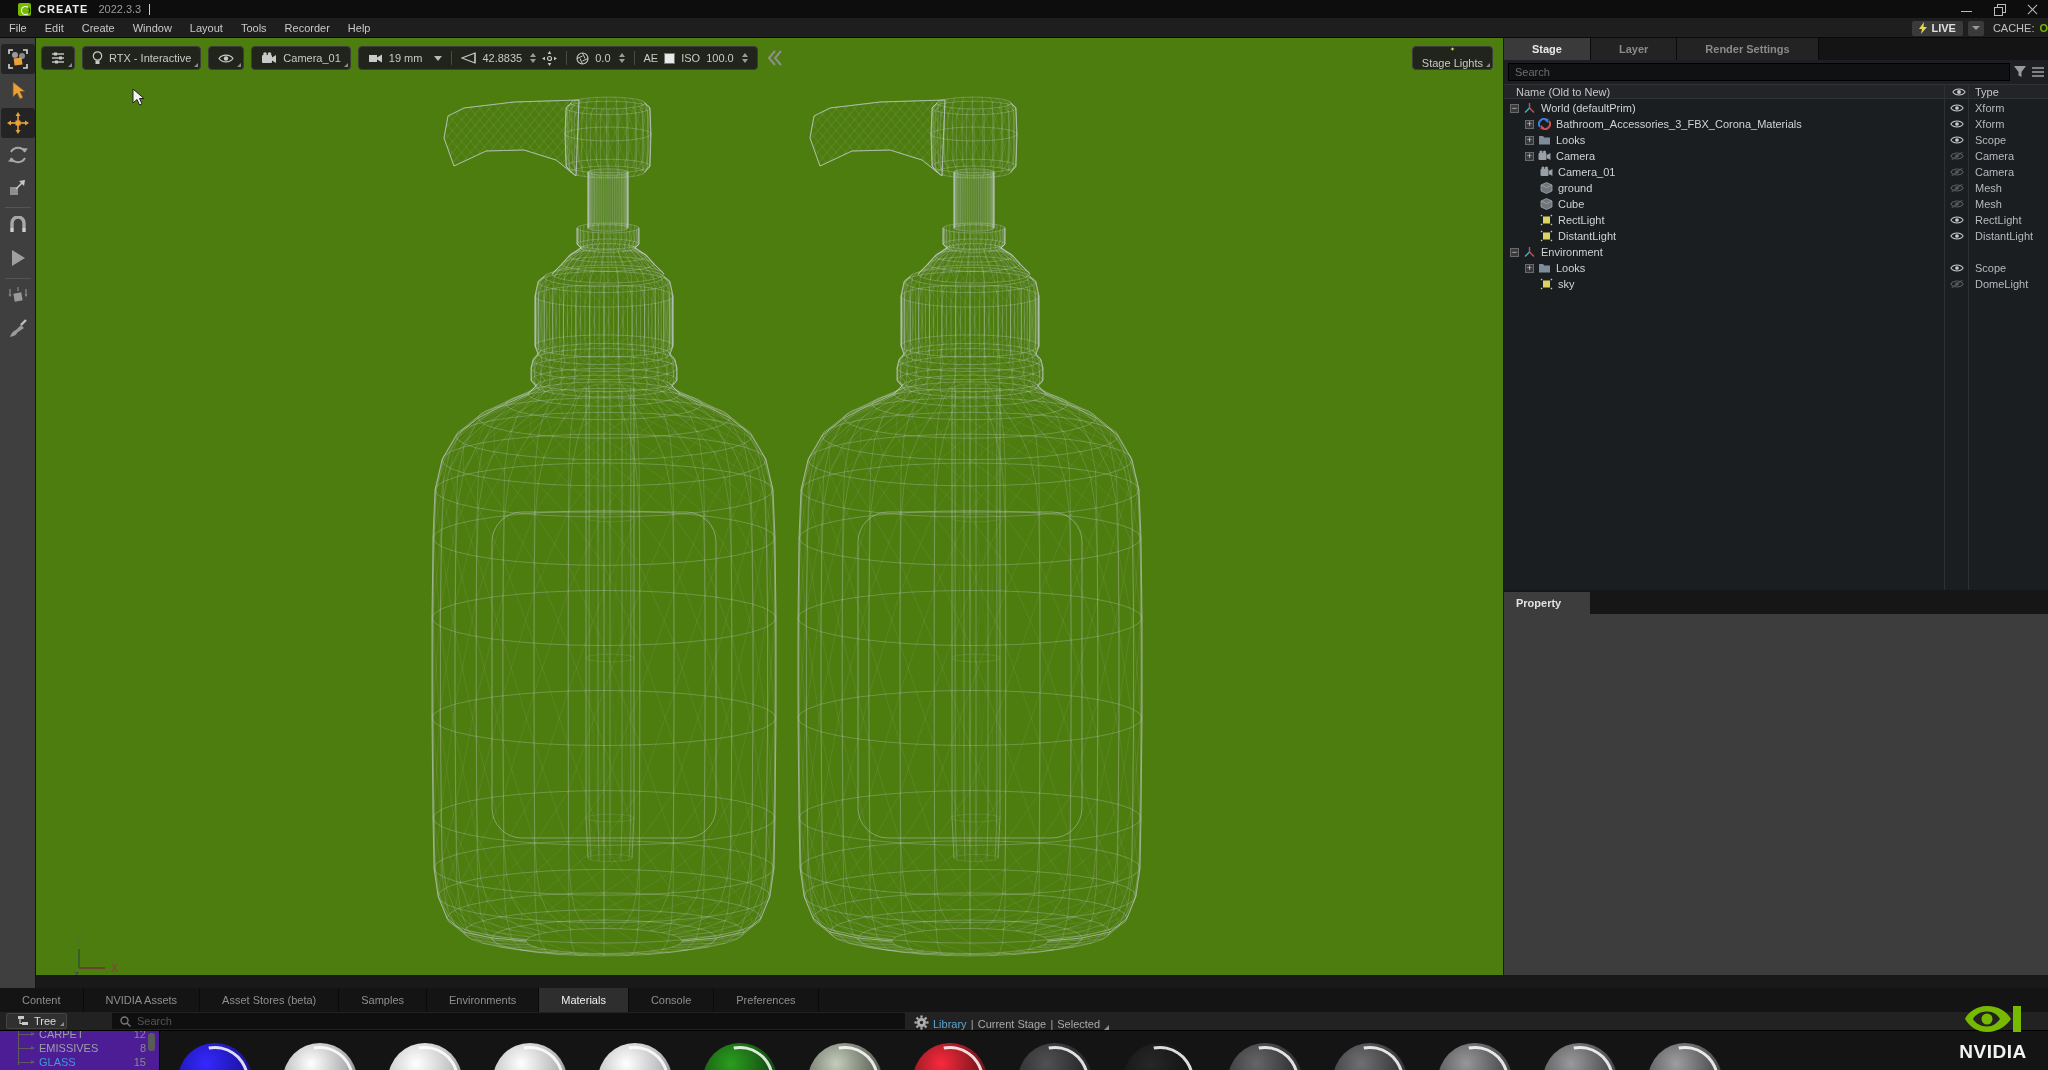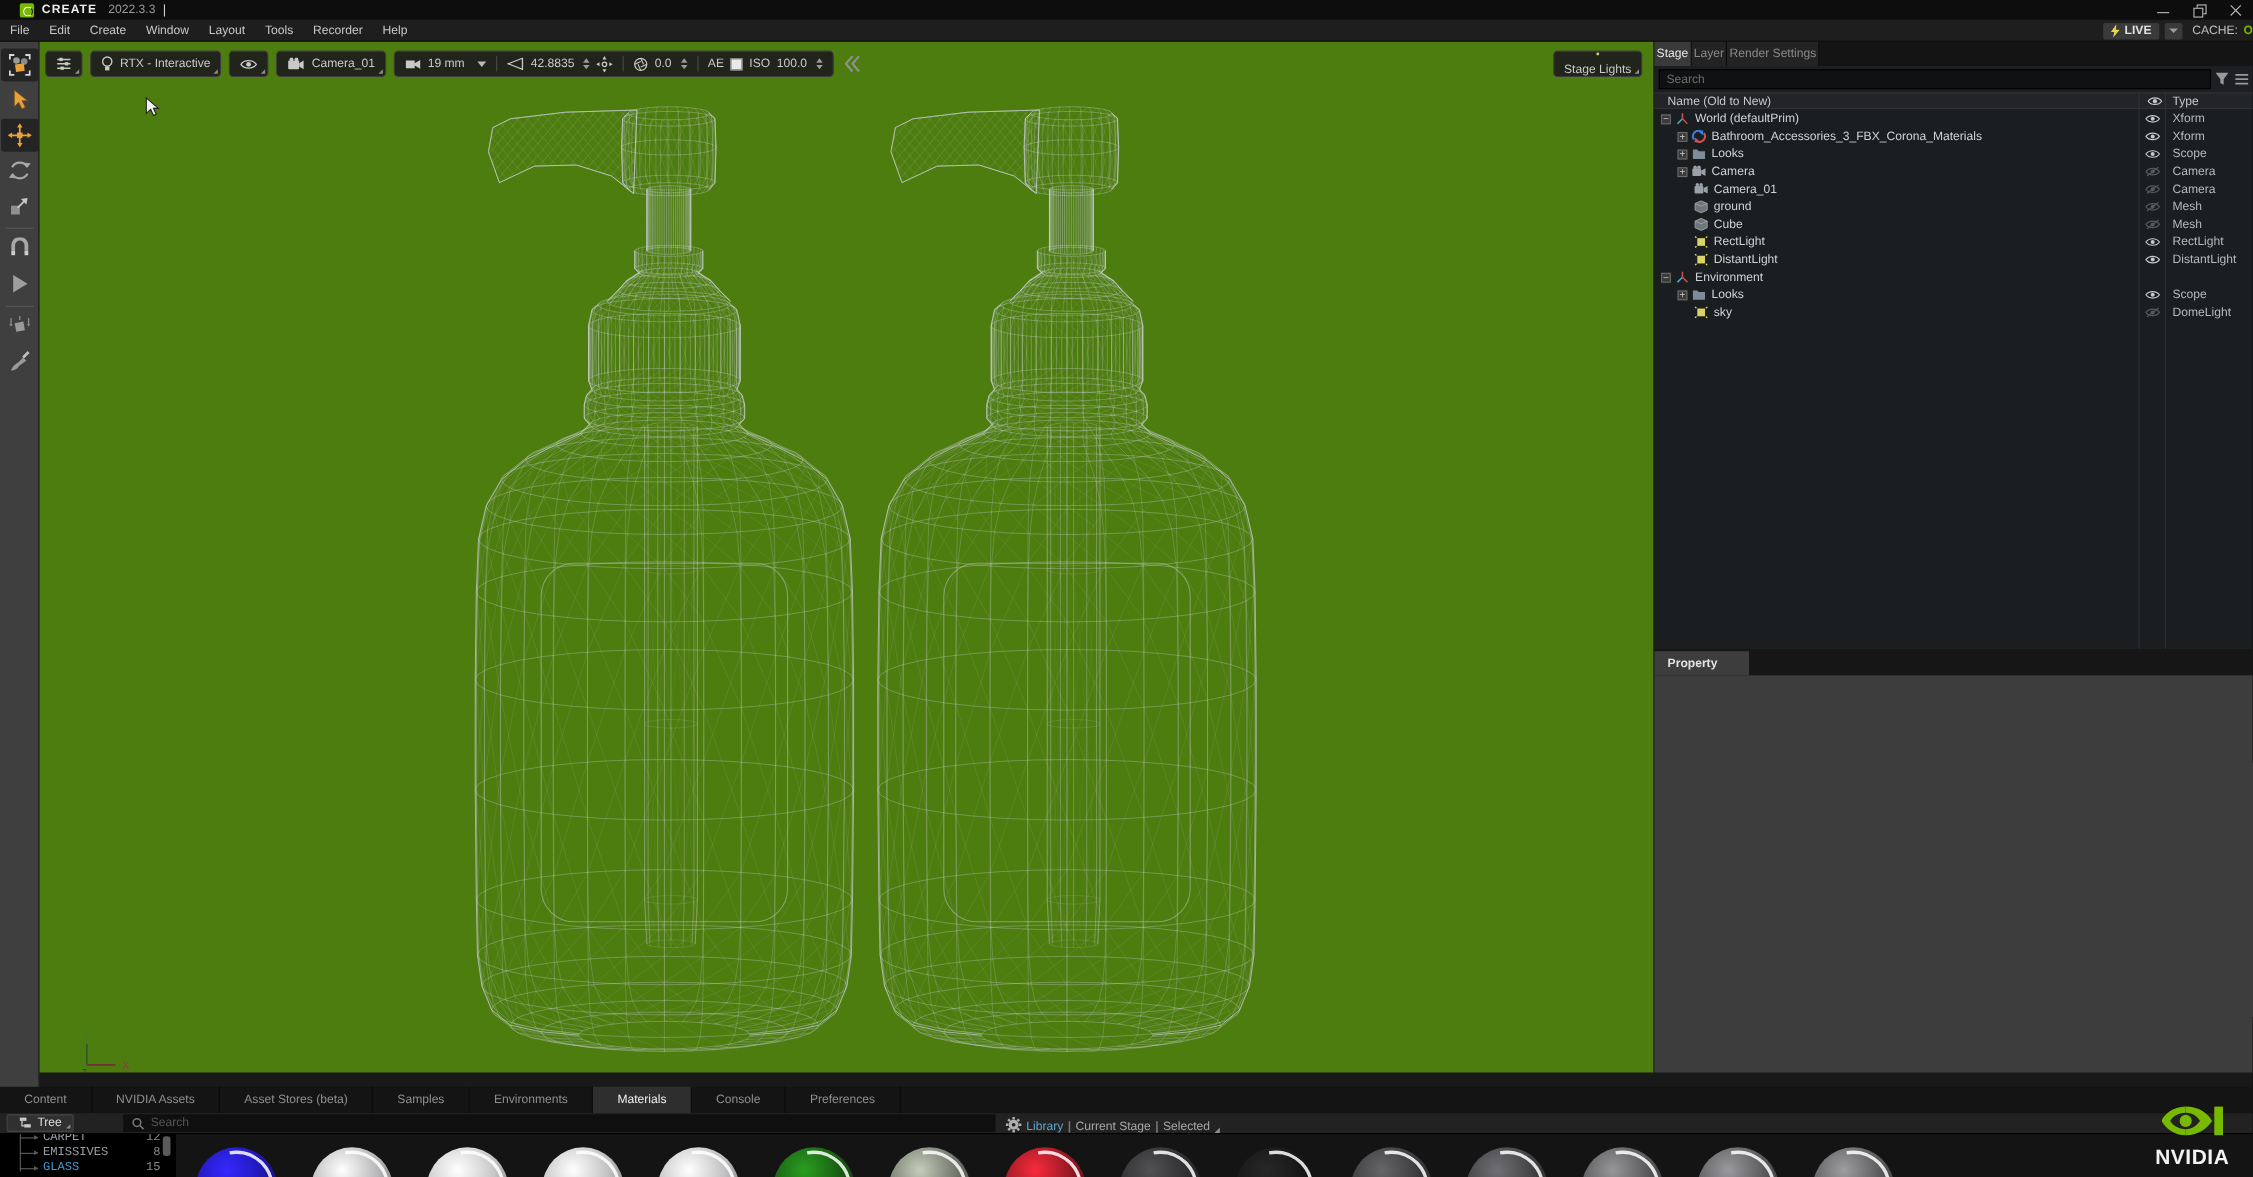--- a/index.html
+++ b/index.html
@@ -60,22 +60,22 @@
   .dd-caret { border-left:4px solid transparent; border-right:4px solid transparent; border-top:5px solid #b9b9b9; margin-left:6px;}
   .ae-box { width:11px; height:11px; background:#e9e9e9; border:1px solid #777; }
   .collapse-ctrl { color:#8f8f8f; font-size:15px; letter-spacing:-2px; margin-left:2px; }
   .stage-lights { position:absolute; right:10px; top:8px;flex-direction:column; }
   .axis-gizmo { position:absolute; left:22px; top:897px; width:70px; height:50px; }
   .vp-cursor { position:absolute; left:96px; top:50px; }
 
   
   .right-panel { position:absolute; left:1504px; top:38px; width:544px; height:937px; background:#1b1e21; }
   .rp-tabs { position:absolute; left:0; top:0; width:544px; height:22px; background:#141414; display:flex; }
-  .rp-tab { height:22px; padding:0 2px; display:flex; align-items:center; background:#232323; color:#8a8a8a;
-            border-right:1px solid #0a0a0a; }
+  .rp-tab { height:22px; padding:0 28px; display:flex; align-items:center; background:#232323; color:#8a8a8a;
+            border-right:1px solid #0a0a0a;font-weight:bold; }
   .rp-tab.active { background:#3a3a3a; color:#e8e8e8; }
   .rp-search-row { position:absolute; left:0; top:22px; width:544px; height:24px; background:#1d1f22;
                    display:flex; align-items:center; }
   .rp-search { flex:1; height:18px; margin-left:4px; background:#101113; border:1px solid #000;
                display:flex; align-items:center; color:#6e6e6e; padding-left:6px; }
   .rp-search-icons { display:flex; gap:6px; padding:0 4px; }
   .rp-header { position:absolute; left:0; top:46px; width:544px; height:15px; background:#222427;
                border-top:1px solid #303236; border-bottom:1px solid #303236; color:#c8c8c8; }
   .rp-header .h-name { position:absolute; left:12px; top:1px; }
   .rp-header .h-type { position:absolute; left:471px; top:1px; }
@@ -104,22 +104,22 @@
   .tree-btn { position:relative; display:flex; align-items:center; gap:5px; height:16px; margin-left:6px;
               padding:0 10px; background:#303030; border:1px solid #444; border-radius:2px; color:#ddd; }
   .b-search { position:absolute; left:112px; top:1px; width:793px; height:16px; background:#0f0f0f;
               display:flex; align-items:center; gap:6px; padding-left:8px; color:#555; }
   .breadcrumb { position:absolute; left:914px; top:0; height:18px; display:flex; align-items:flex-end; gap:4px; }
   .bc-lib { color:#5ea4cf; } .bc-sep { color:#777; font-weight:bold; } .bc-dim { color:#a8a8a8; }
   .bc-wedge { border-left:5px solid transparent; border-bottom:5px solid #8d8d8d; margin-top:8px; }
 
   .browser { position:absolute; left:0; top:1030px; width:2048px; height:40px; background:#141414;
              border-top:1px solid #000; overflow:hidden; }
-  .cat-list { position:absolute; left:0; top:0; width:160px; height:40px; background:#000000;
-              border-right:1px solid #000; overflow:hidden;font-family:Liberation Mono, monospace; }
+  .cat-list { position:absolute; left:0; top:0; width:160px; height:40px; background:#4c1d95;
+              border-right:1px solid #000; overflow:hidden; }
   .cat-vline { position:absolute; left:18px; top:-10px; height:44px; width:1px; background:#5c5c5c; }
   .cat-row { position:absolute; left:0; width:146px; height:14px; display:flex; align-items:center; color:#9aa0a5; }
   .cat-row .branch { width:16px; margin-left:18px; border-top:1px solid #5c5c5c; position:relative; }
   .cat-row .branch::after { content:""; position:absolute; right:-1px; top:-3px;
               border-left:4px solid #5c5c5c; border-top:2.5px solid transparent; border-bottom:2.5px solid transparent; }
   .cat-row .cname { margin-left:5px; }
   .cat-row.selected .cname { color:#3f9bd8; }
   .cat-row .ccount { margin-left:auto; color:#8a8a8a; }
   .cat-scroll { position:absolute; left:148px; top:2px; width:7px; height:18px; background:#5a5a5a; border-radius:3px; }
   .sphere { position:absolute; top:12px; width:74px; height:74px; border-radius:50%; }

